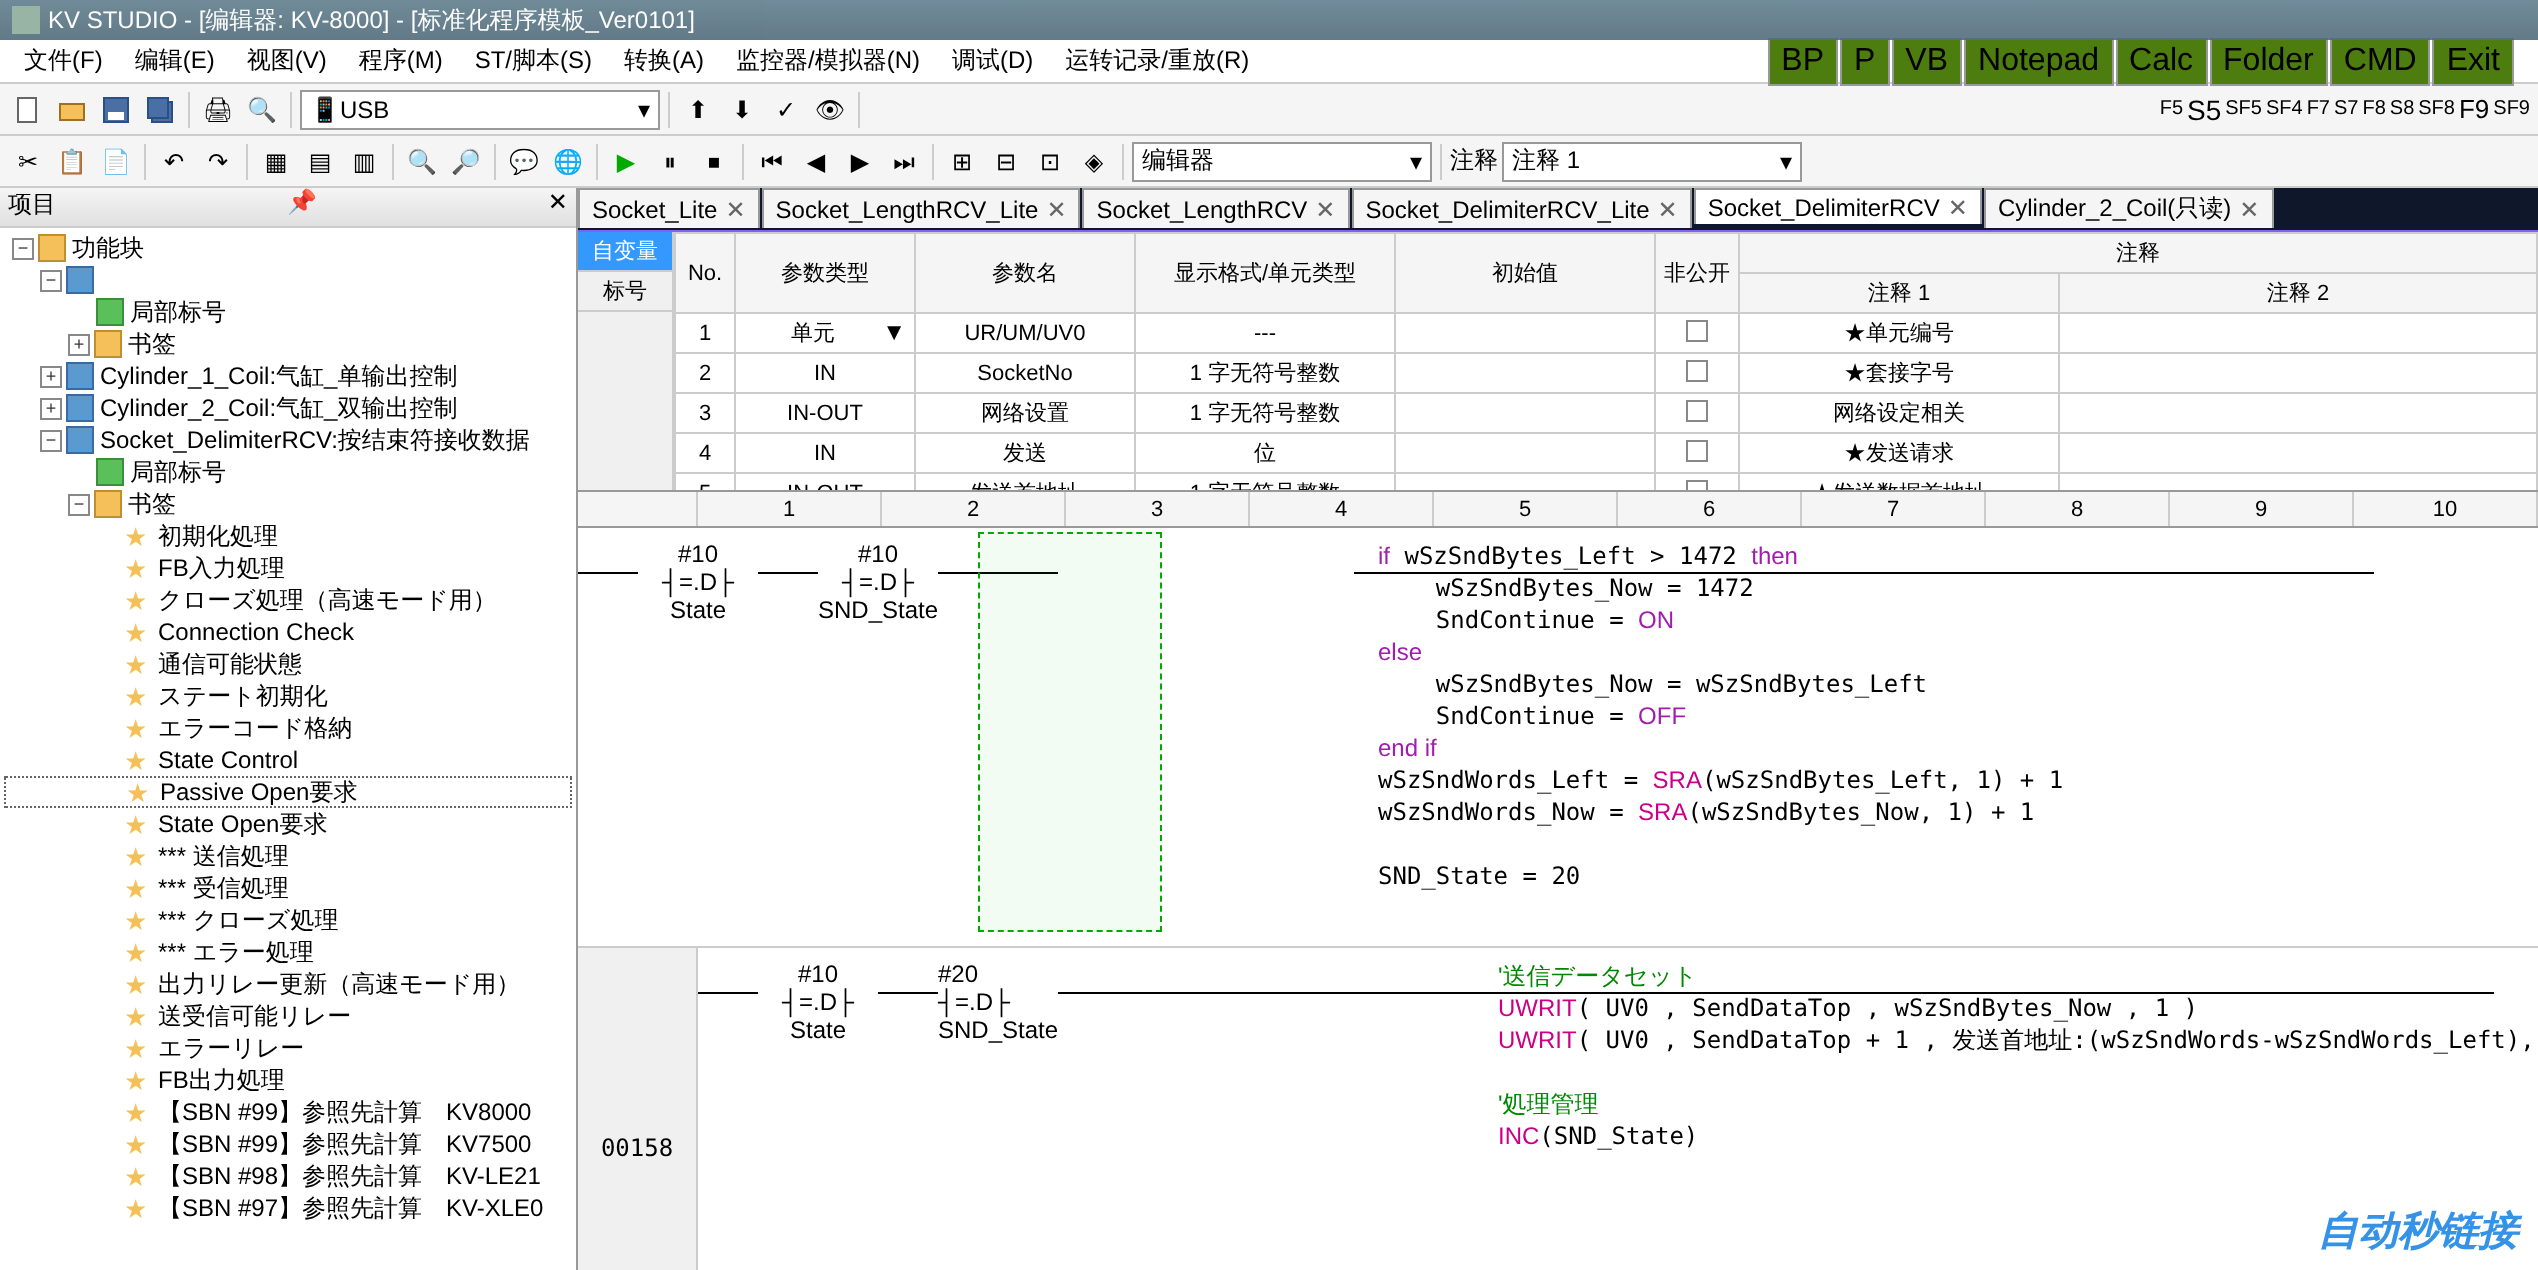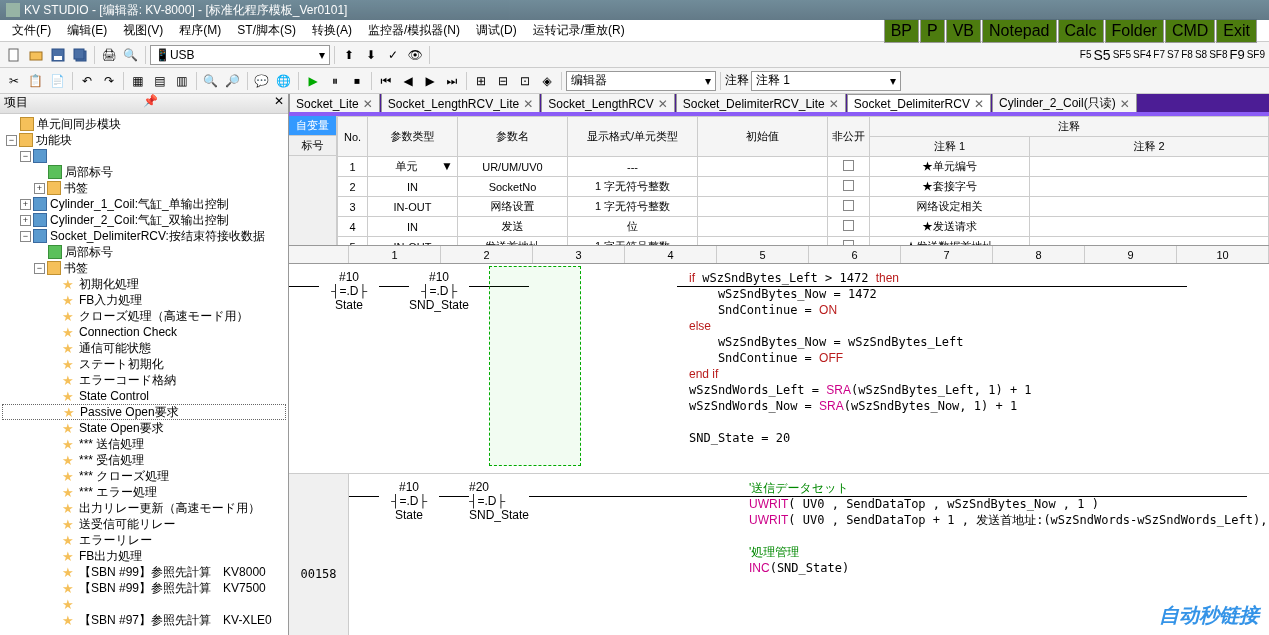--- a/index.html
+++ b/index.html
@@ -21,21 +21,21 @@
 .tree{flex:1;overflow:auto;padding:2px;background:#fff}
 .tnode{display:flex;align-items:center;height:16px;padding:1px 0;cursor:pointer;white-space:nowrap}
 .tnode.sel{background:#fff;border:1px dotted #666}
 .texp{width:11px;height:11px;border:1px solid #888;display:flex;align-items:center;justify-content:center;font-size:9px;margin-right:2px;background:#fff;color:#333}
 .ticon{width:14px;height:14px;margin-right:3px;display:inline-block}
 .ticon.folder{background:#f5c05a;border:1px solid #c09030}
 .ticon.fb{background:#5a9acf;border:1px solid #3a6a9f}
 .ticon.bm{background:#5ac05a;border:1px solid #3a903a}
 .ticon.star{color:#f5c05a;font-size:13px}
 .content{flex:1;display:flex;flex-direction:column;background:#f0f0f0}
-.tabs{height:22px;background:#4c1d95;display:flex;align-items:center;border-bottom:4px solid #8b5cf6;overflow:hidden}
+.tabs{height:22px;background:#0f172a;display:flex;align-items:flex-start;border-bottom:1px solid #8b5cf6;overflow:hidden}
 .tab{height:20px;padding:0 6px;background:#f5f5f5;border:1px solid #999;border-bottom:none;display:flex;align-items:center;margin-right:1px;cursor:pointer;font-family:monospace;font-size:11px;gap:4px}
 .tab.active{background:#fff;height:18px}
 .tab .x{cursor:pointer;color:#666}
 .grid-area{height:130px;background:#fff;border-bottom:1px solid #999;display:flex}
 .grid-tabs{width:48px;background:#f0f0f0;border-right:1px solid #ccc}
 .gtab{height:20px;display:flex;align-items:center;justify-content:center;border-bottom:1px solid #ccc;cursor:pointer;font-size:11px}
 .gtab.active{background:#3399ff;color:#fff}
 .grid-wrap{flex:1;overflow:auto}
 table.params{border-collapse:collapse;width:100%}
 table.params th,table.params td{border:1px solid #ccc;padding:2px 4px;font-size:11px;text-align:center;height:16px;white-space:nowrap}
@@ -46,21 +46,21 @@
 .lrow{display:flex;border-bottom:1px solid #ccc;min-height:200px}
 .lrownum{width:60px;background:#f0f0f0;border-right:1px solid #ccc;display:flex;align-items:center;justify-content:center;font-family:monospace;font-size:12px}
 .lcells{position:relative;flex:1}
 .lhdr{height:18px;display:flex;border-bottom:1px solid #999;background:#f5f5f5}
 .lhdr>div{border-right:1px solid #ccc;text-align:center;font-size:11px;line-height:18px}
 .lhdr .rn{width:60px}
 .lhdr .c{width:92px}
 .contact{position:absolute;font-family:monospace;font-size:11px}
 .hline{position:absolute;height:1px;background:#000}
 .cmt{position:absolute;font-family:monospace;font-size:12px;line-height:16px;white-space:pre}
-.kw{color:#b91c1c}
+.kw{color:#a21caf}
 .fn{color:#cc0088}
 .str{color:#008800}
 .sel-box{position:absolute;border:1px dashed #00aa00;background:rgba(0,200,0,.05)}
 .watermark{position:absolute;right:10px;bottom:6px;font-size:20px;color:#1e88e5;font-style:italic;font-weight:bold;opacity:.9}
 svg{display:block}
 </style>
 </head>
 <body>
 
 <div class="titlebar">
@@ -185,24 +185,20 @@
 
 <div class="main">
 
   <div class="sidebar">
     <div class="side-hdr">
       <span>项目</span>
       <span class="close">📌</span>
       <span class="close">✕</span>
     </div>
     <div class="tree">
-      <div class="tnode" style="padding-left:18px">
-          <span class="ticon folder"></span>
-          <span>单元间同步模块</span>
-        </div>
       <div class="tnode" style="padding-left:4px">
           <span class="texp">−</span>
           <span class="ticon folder"></span>
           <span>功能块</span>
         </div>
       <div class="tnode" style="padding-left:18px">
           <span class="texp">−</span>
           <span class="ticon fb"></span>
         </div>
       <div class="tnode" style="padding-left:46px">
@@ -314,20 +310,21 @@
           <div class="tnode" style="padding-left: 60px;">
             <span class="ticon star">★</span>
             <span>【SBN #99】参照先計算　KV8000</span>
           </div>
           <div class="tnode" style="padding-left: 60px;">
             <span class="ticon star">★</span>
             <span>【SBN #99】参照先計算　KV7500</span>
           </div>
           <div class="tnode" style="padding-left: 60px;">
             <span class="ticon star">★</span>
+            <span>【SBN #98】参照先計算　KV-LE21</span>
           </div>
           <div class="tnode" style="padding-left: 60px;">
             <span class="ticon star">★</span>
             <span>【SBN #97】参照先計算　KV-XLE0</span>
           </div>
         </div>
     </div>
   </div>
 
   <div class="content">

